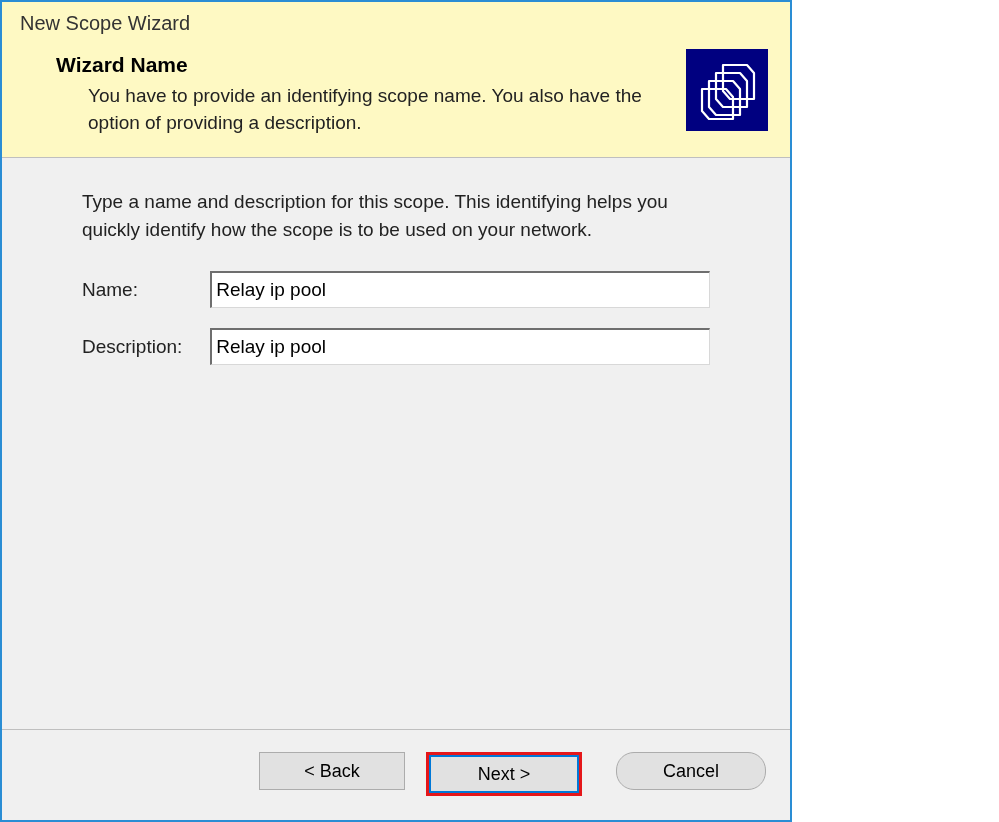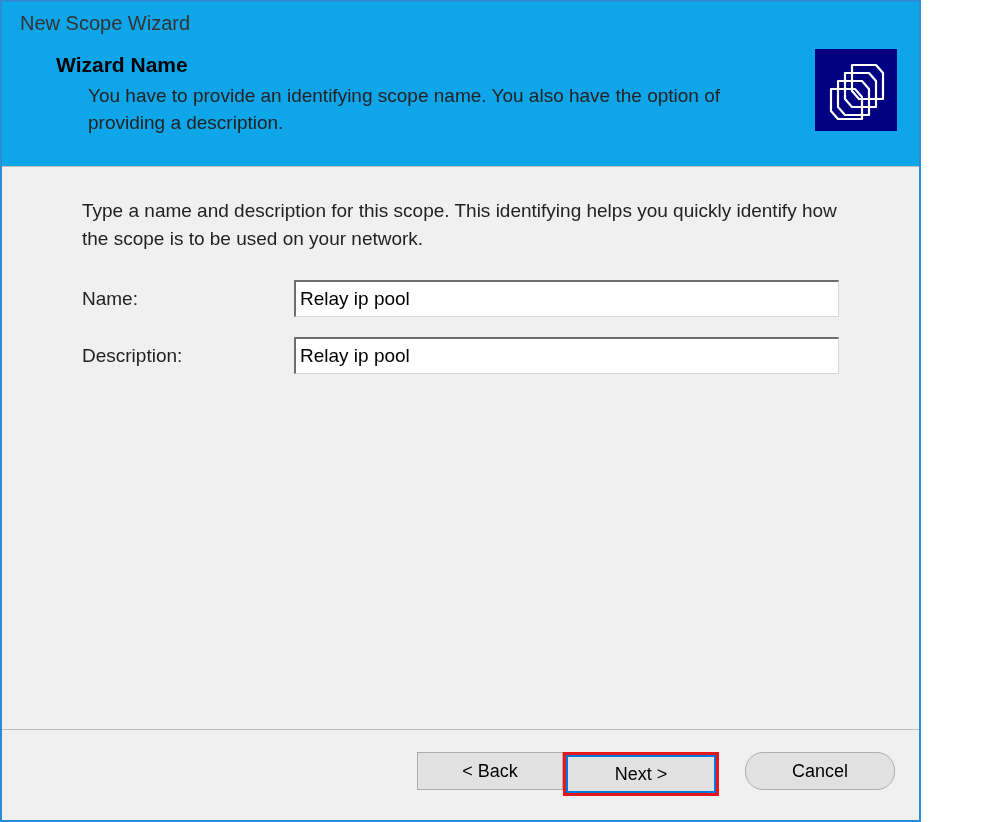--- a/index.html
+++ b/index.html
@@ -5,24 +5,24 @@
   * { box-sizing: border-box; }
   html, body {
     margin: 0;
     padding: 0;
     font-family: "Segoe UI", Tahoma, Arial, sans-serif;
     font-size: 18px;
     color: #000;
     background: #fff;
   }
   .window {
-    width: 921px;
+    width: 792px;
     height: 822px;
     border: 2px solid #2a8dd4;
-    background: #0ea5e9;
+    background: #fef9c3;
     display: flex;
     flex-direction: column;
     position: relative;
   }
 
   .title-bar {
     padding: 10px 18px 14px 18px;
     font-size: 20px;
     color: #333;
   }
@@ -40,21 +40,21 @@
   }
   .header-title {
     font-weight: 700;
     font-size: 21px;
     color: #000;
     margin: 0 0 6px 24px;
   }
   .header-sub {
     font-size: 19px;
     color: #222;
-    margin: 0 0 12px 56px;
+    margin: 0 0 3px 56px;
     line-height: 1.4;
     max-width: 780px;
   }
   .header-icon {
     width: 82px;
     height: 82px;
     background: #000080;
     display: flex;
     align-items: center;
     justify-content: center;
@@ -99,37 +99,37 @@
     padding: 17px 4px;
     outline: none;
   }
 
   .footer {
     border-top: 1px solid #bfbfbf;
     background: #f0f0f0;
     padding: 22px 24px 24px 24px;
     display: flex;
     justify-content: flex-end;
-    gap: 0;
+    gap: 8px;
   }
   .btn {
     height: 38px;
     font-family: inherit;
     font-size: 18px;
     background: #e1e1e1;
     border: 1px solid #acacac;
     padding: 0 10px;
     cursor: pointer;
     color: #000;
   }
   .btn-back { width: 146px; }
   .btn-wrap-next {
     display: inline-flex;
     border: 3px solid #e5171a;
-    margin-left: 0px;
+    margin-left: 13px;
     margin-right: 26px;
     padding: 0;
   }
   .btn-next {
     width: 150px;
     height: 38px;
     background: #e1e1e1;
     border: 2px solid #0078d7;
     font-family: inherit;
     font-size: 18px;

